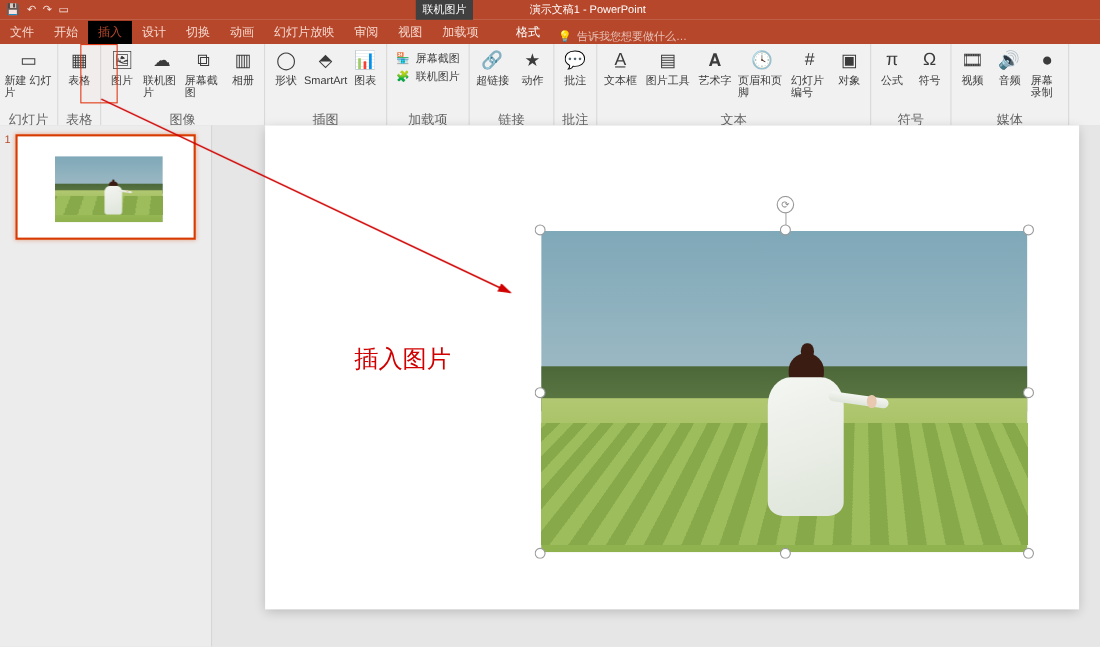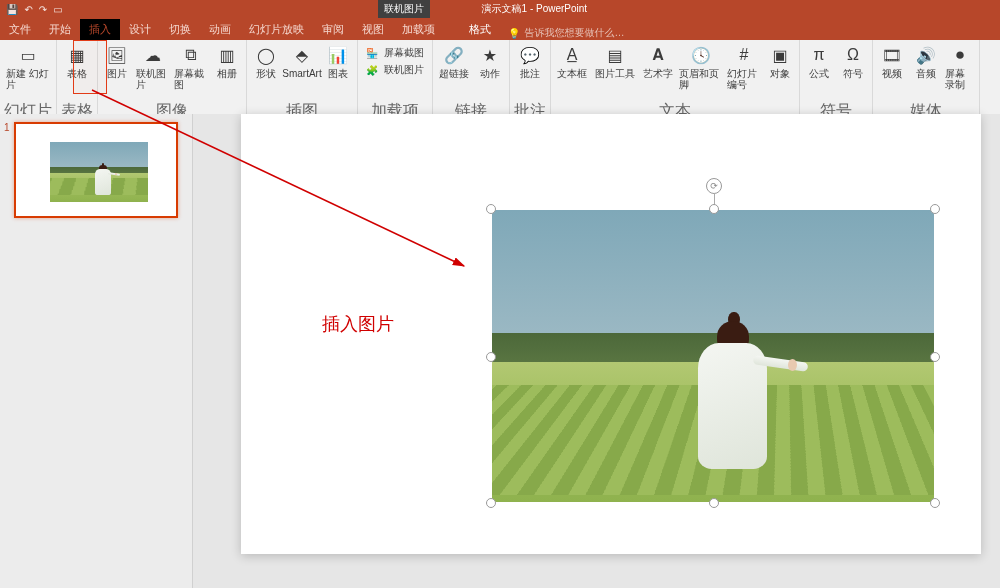--- a/index.html
+++ b/index.html
@@ -9,21 +9,21 @@
 .qat span{opacity:.85}
 .titlecenter{flex:1;text-align:center}
 .context-tab-strip{position:absolute;left:378px;top:0;background:#404040;color:#fff;padding:0 6px;height:18px;display:flex;align-items:center}
 .tabs{height:22px;background:#b7472a;display:flex;align-items:flex-end;color:#fff;font-size:11px}
 .tab{padding:3px 9px;cursor:pointer;color:#f5d7ce}
 .tab.active{background:#000000;color:#b7472a}
 .tab.context{background:#b7472a;color:#fff;margin-left:0}
 .telltext{color:#e6c0b6;font-size:10px;margin-left:8px;display:flex;align-items:center;gap:4px}
 .ribbon{height:74px;background:#f1f1f1;border-bottom:1px solid #d4d4d4;display:flex}
 .group{border-right:1px solid #d9d9d9;padding:1px 4px 0;display:flex;flex-direction:column;align-items:center;justify-content:space-between}
-.grplabel{font-size:16px;color:#666;text-align:center;height:13px}
+.grplabel{font-size:12px;color:#666;text-align:center;height:13px}
 .btns{display:flex;gap:4px;align-items:flex-start;padding-top:1px}
 .bbtn{display:flex;flex-direction:column;align-items:center;width:34px;cursor:pointer;padding-top:2px}
 .bbtn.wide{width:44px}
 .bbtn.narrow{width:30px}
 .bbtn .ic{width:22px;height:22px;display:flex;align-items:center;justify-content:center;font-size:16px;color:#3b3b3b}
 .bbtn .lb{font-size:10px;color:#3b3b3b;text-align:left;line-height:1.1;margin-top:2px}
 .stack{display:flex;flex-direction:column;gap:1px}
 .row-small{display:flex;align-items:center;gap:4px;font-size:10px;color:#3b3b3b;padding:1px 4px;cursor:pointer}
 .row-small .i{width:14px;height:14px;display:inline-flex;align-items:center;justify-content:center}
 .workspace{position:absolute;top:114px;left:0;right:0;bottom:0;background:#e6e6e6;display:flex}
@@ -35,21 +35,21 @@
 .canvas{flex:1;position:relative;background:#e6e6e6}
 .slide{position:absolute;left:48px;top:0;width:740px;height:440px;background:#fff;box-shadow:0 2px 10px rgba(0,0,0,.2)}
 .pic{position:absolute;left:492px;top:210px;width:442px;height:292px}
 .handles{position:absolute;inset:-6px;pointer-events:none}
 .hd{position:absolute;width:8px;height:8px;border:1px solid #999;background:#fff;border-radius:50%}
 .hd.tl{left:0;top:0}.hd.tm{left:50%;top:0;margin-left:-4px}.hd.tr{right:0;top:0}
 .hd.ml{left:0;top:50%;margin-top:-4px}.hd.mr{right:0;top:50%;margin-top:-4px}
 .hd.bl{left:0;bottom:0}.hd.bm{left:50%;bottom:0;margin-left:-4px}.hd.br{right:0;bottom:0}
 .rot{position:absolute;left:50%;top:-26px;margin-left:-7px;width:14px;height:14px;border:1px solid #999;background:#fff;border-radius:50%;display:flex;align-items:center;justify-content:center;font-size:9px;color:#888}
 .rot::after{content:"";position:absolute;top:14px;left:50%;width:1px;height:12px;background:#aaa}
-.callout{position:absolute;left:322px;top:312px;color:#d00000;font-size:18px}
+.callout{position:absolute;left:322px;top:312px;color:#d00000;font-size:22px}
 svg.arrow{position:absolute;left:64px;top:98px;overflow:visible;pointer-events:none}
 .hl{position:absolute;left:73px;top:40px;width:32px;height:52px;border:1px solid #e23b17;background:rgba(226,59,23,.02);pointer-events:none}
 .scene{width:100%;height:100%;position:relative;overflow:hidden}
 .sky{position:absolute;inset:0;background:linear-gradient(#7fa8b8 0%,#9cb9c4 45%,#b7c9cf 50%)}
 .trees{position:absolute;left:0;right:0;top:42%;height:14%;background:linear-gradient(#4c683a,#5e7a44)}
 .field{position:absolute;left:0;right:0;top:52%;bottom:0;background:linear-gradient(#b2c872 0%,#9fbd5c 40%,#8fb24e 100%)}
 .row1{position:absolute;left:-10%;right:-10%;top:60%;height:40%;background:repeating-linear-gradient(100deg,#87a94a 0 12px,#9dbc5c 12px 24px);transform:perspective(300px) rotateX(48deg);transform-origin:top}
 .person{position:absolute;left:42%;top:38%;width:26%;height:54%}
 .hair{position:absolute;left:34%;top:0;width:28%;height:20%;background:#3a1c12;border-radius:50% 50% 40% 40%}
 .bun{position:absolute;left:44%;top:-6%;width:10%;height:10%;background:#3a1c12;border-radius:50%}

